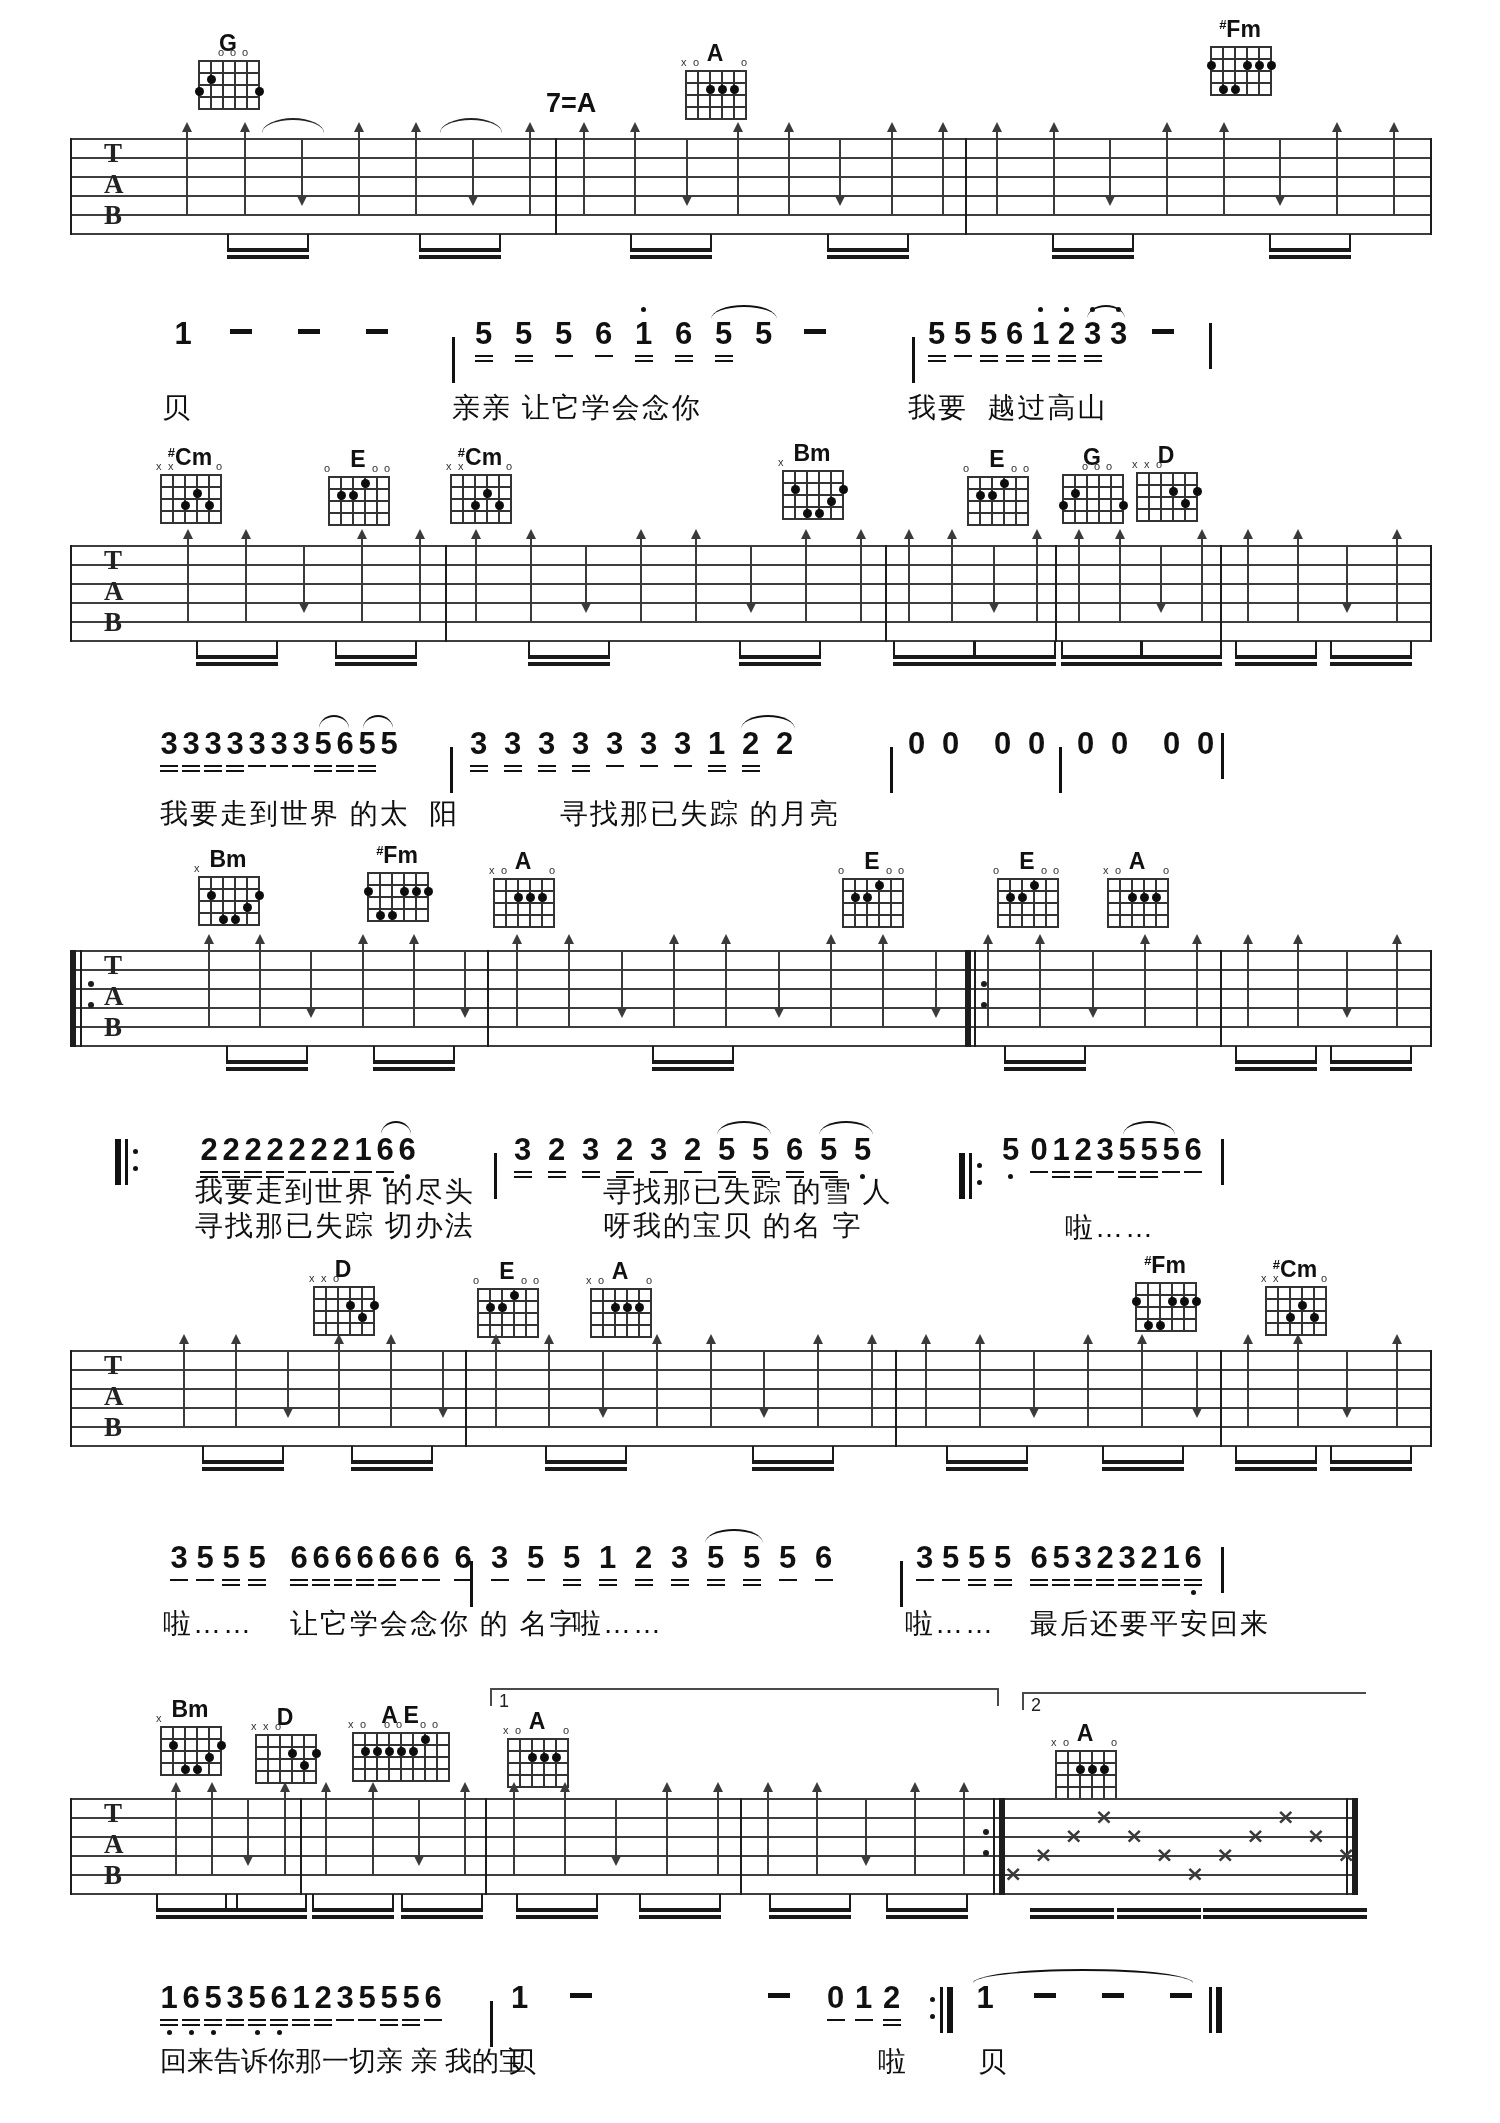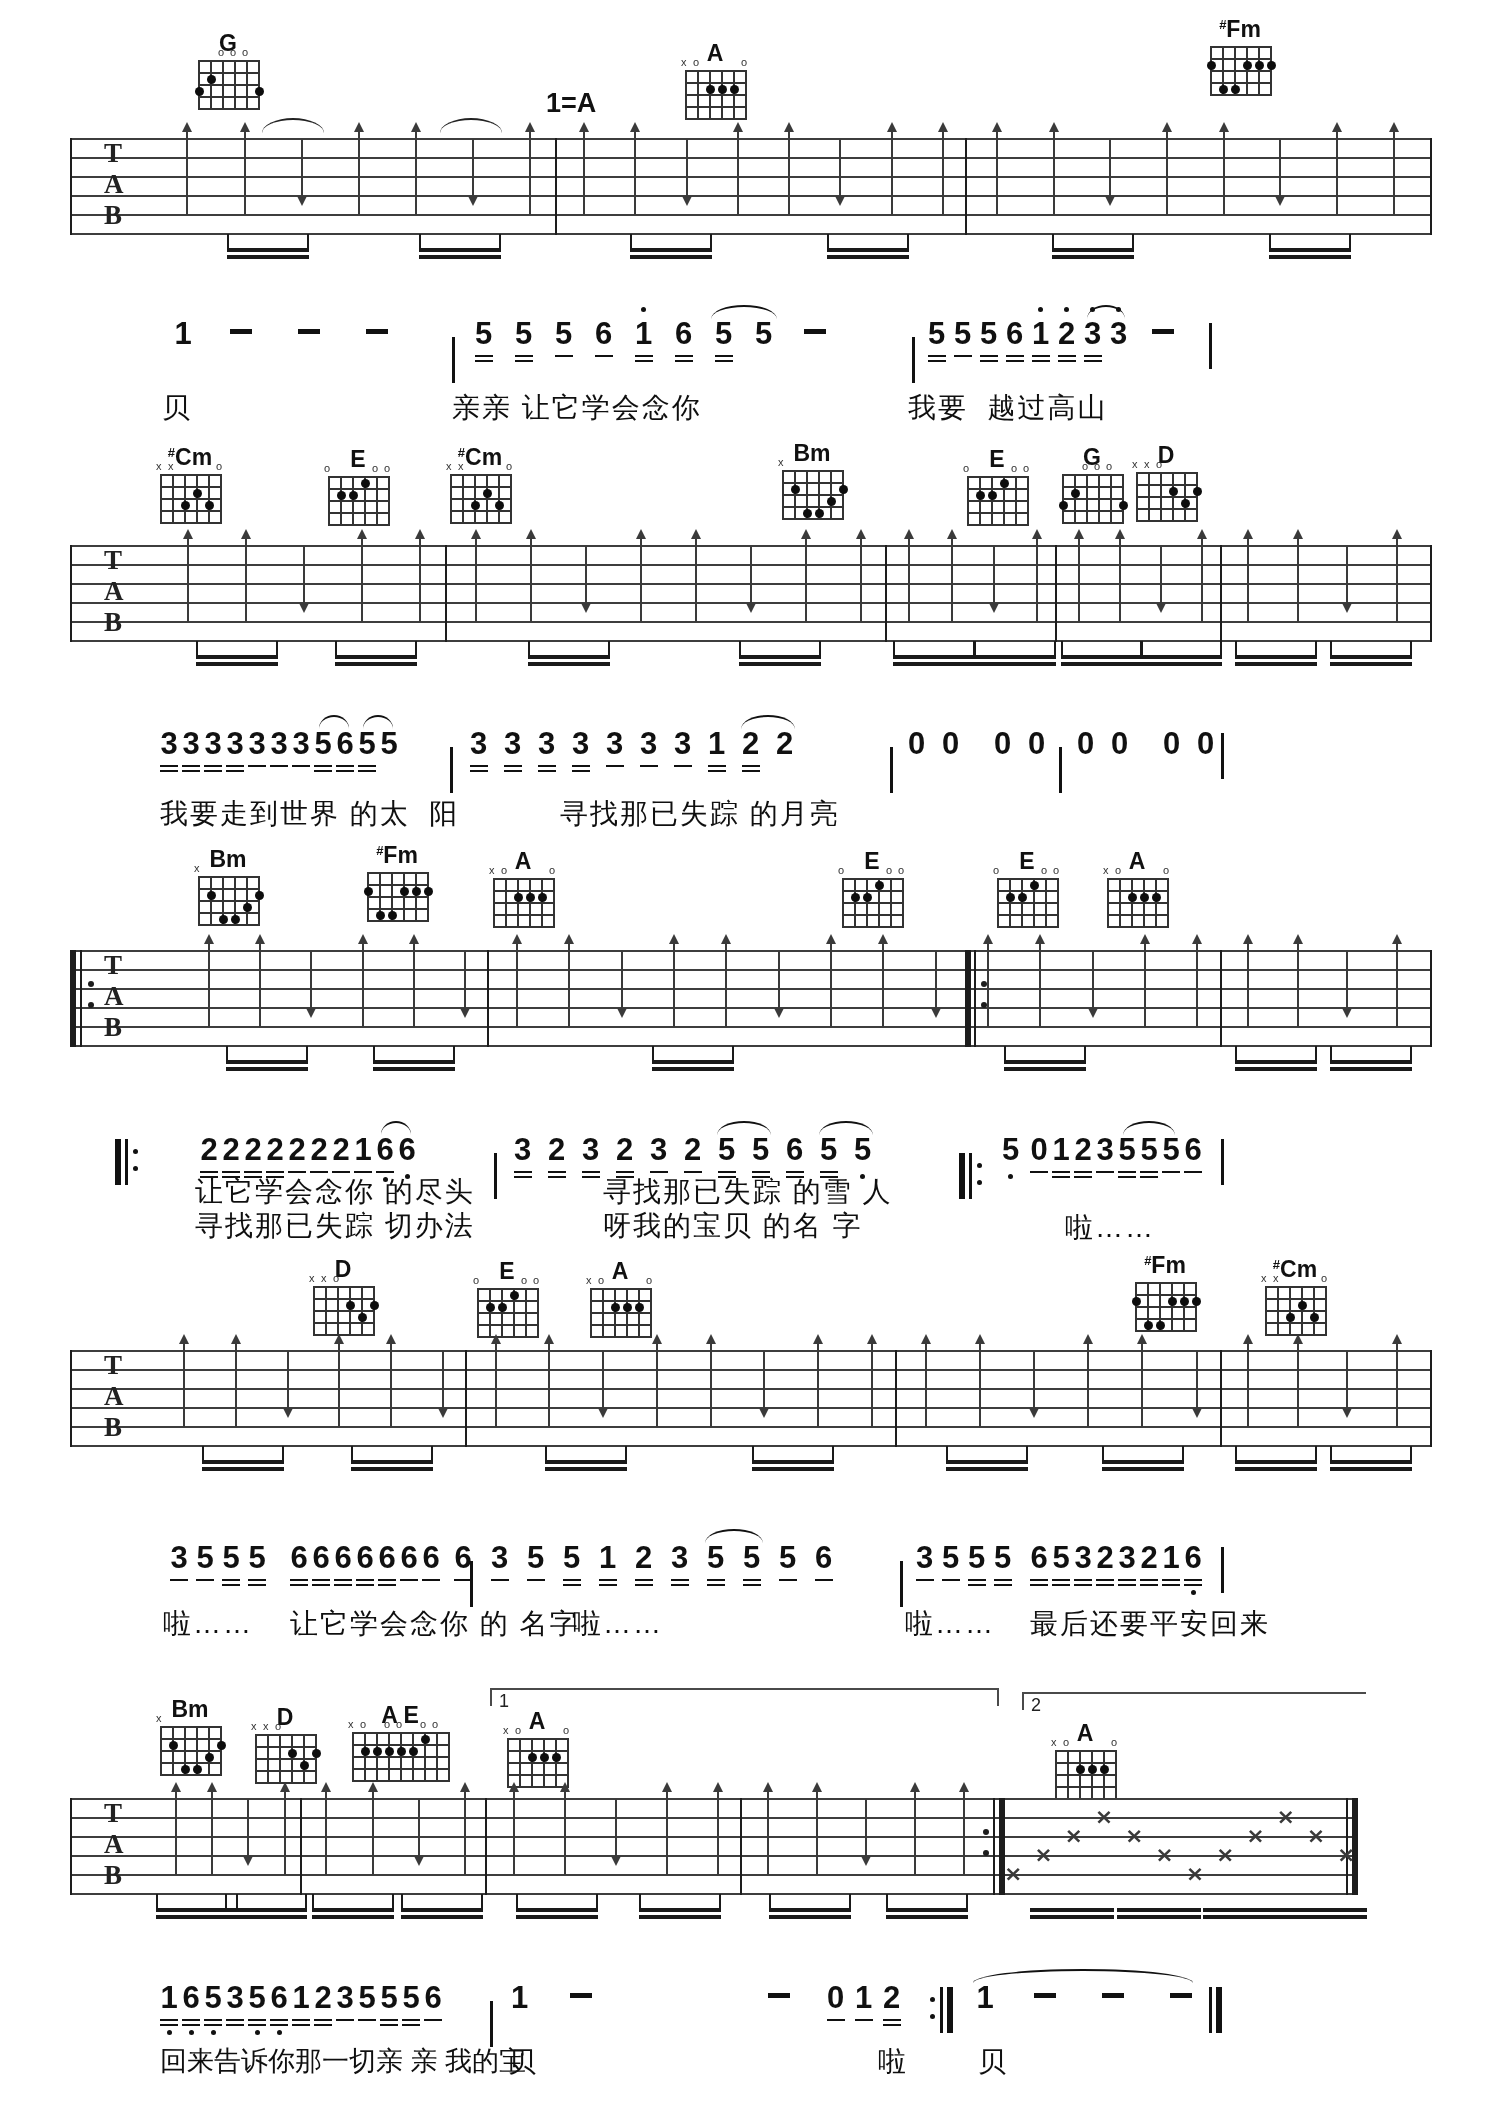--- a/index.html
+++ b/index.html
@@ -745,21 +745,21 @@
       <div class="beam" style="left: 1330.48px; top: 1060px; width: 82px;"></div>
       <div class="beam" style="left: 1330.48px; top: 1067px; width: 82px;"></div>
       <div class="stem" style="left: 1330.48px; top: 1046px; height: 14px;"></div>
       <div class="stem" style="left: 1410.48px; top: 1046px; height: 14px;"></div>
       <div class="nseg" style="left: 106px; top: 1132px;"><span class="blc"><span class="bp k"></span><span class="bp g"></span><span class="bp t"></span><span class="bp g"></span><span class="bp dts"><span class="bdot" style="top: 10px;"></span><span class="bdot" style="top: 27px;"></span></span></span></div>
       <div class="nseg" style="left: 198px; top: 1132px;"><span class="tk" style="margin: 0px 2px;">2<span class="ul" style="bottom: -5px;"></span><span class="ul" style="bottom: -10px;"></span></span><span class="tk" style="margin: 0px 2px;">2<span class="ul" style="bottom: -5px;"></span><span class="ul" style="bottom: -10px;"></span></span><span class="tk" style="margin: 0px 2px;">2<span class="ul" style="bottom: -5px;"></span><span class="ul" style="bottom: -10px;"></span></span><span class="tk" style="margin: 0px 2px;">2<span class="ul" style="bottom: -5px;"></span><span class="ul" style="bottom: -10px;"></span></span><span class="tk" style="margin: 0px 2px;">2<span class="ul" style="bottom: -5px;"></span></span><span class="tk" style="margin: 0px 2px;">2<span class="ul" style="bottom: -5px;"></span></span><span class="tk" style="margin: 0px 2px;">2<span class="ul" style="bottom: -5px;"></span></span><span class="tk" style="margin: 0px 2px;">1<span class="ul" style="bottom: -5px;"></span></span><span class="slur"><span class="tk" style="margin: 0px 2px;">6<span class="ul" style="bottom: -5px;"></span><span class="od" style="bottom: -14px;"></span></span><span class="tk" style="margin: 0px 2px;">6<span class="od" style="bottom: -11px;"></span></span></span></div>
       <div class="nseg" style="left: 485px; top: 1132px;"><span class="blc"><span class="bp t"></span></span><span class="tk" style="margin: 0px 8px;">3<span class="ul" style="bottom: -5px;"></span><span class="ul" style="bottom: -10px;"></span></span><span class="tk" style="margin: 0px 8px;">2<span class="ul" style="bottom: -5px;"></span><span class="ul" style="bottom: -10px;"></span></span><span class="tk" style="margin: 0px 8px;">3<span class="ul" style="bottom: -5px;"></span><span class="ul" style="bottom: -10px;"></span></span><span class="tk" style="margin: 0px 8px;">2<span class="ul" style="bottom: -5px;"></span><span class="ul" style="bottom: -10px;"></span></span><span class="tk" style="margin: 0px 8px;">3<span class="ul" style="bottom: -5px;"></span></span><span class="tk" style="margin: 0px 8px;">2<span class="ul" style="bottom: -5px;"></span></span><span class="slur"><span class="tk" style="margin: 0px 8px;">5<span class="ul" style="bottom: -5px;"></span><span class="ul" style="bottom: -10px;"></span></span><span class="tk" style="margin: 0px 8px;">5<span class="ul" style="bottom: -5px;"></span><span class="ul" style="bottom: -10px;"></span></span></span><span class="tk" style="margin: 0px 8px;">6<span class="ul" style="bottom: -5px;"></span><span class="ul" style="bottom: -10px;"></span></span><span class="slur"><span class="tk" style="margin: 0px 8px;">5<span class="ul" style="bottom: -5px;"></span><span class="ul" style="bottom: -10px;"></span></span><span class="tk" style="margin: 0px 8px;">5<span class="od" style="bottom: -11px;"></span></span></span></div>
       <div class="nseg" style="left: 950px; top: 1132px;"><span class="blc"><span class="bp k"></span><span class="bp g"></span><span class="bp t"></span><span class="bp g"></span><span class="bp dts"><span class="bdot" style="top: 10px;"></span><span class="bdot" style="top: 27px;"></span></span></span><span class="tk" style="margin: 0px 4px 0px 10px;">5<span class="od" style="bottom: -11px;"></span></span></div>
       <div class="nseg" style="left: 1028px; top: 1132px;"><span class="tk" style="margin: 0px 2px;">0<span class="ul" style="bottom: -5px;"></span></span><span class="tk" style="margin: 0px 2px;">1<span class="ul" style="bottom: -5px;"></span><span class="ul" style="bottom: -10px;"></span></span><span class="tk" style="margin: 0px 2px;">2<span class="ul" style="bottom: -5px;"></span><span class="ul" style="bottom: -10px;"></span></span><span class="tk" style="margin: 0px 2px;">3<span class="ul" style="bottom: -5px;"></span></span><span class="slur"><span class="tk" style="margin: 0px 2px;">5<span class="ul" style="bottom: -5px;"></span><span class="ul" style="bottom: -10px;"></span></span><span class="tk" style="margin: 0px 2px;">5<span class="ul" style="bottom: -5px;"></span><span class="ul" style="bottom: -10px;"></span></span><span class="tk" style="margin: 0px 2px;">5<span class="ul" style="bottom: -5px;"></span></span></span><span class="tk" style="margin: 0px 2px;">6<span class="ul" style="bottom: -5px;"></span></span></div>
       <div class="nseg" style="left: 1212px; top: 1132px;"><span class="blc"><span class="bp t"></span></span></div>
-      <div class="lyric" style="left: 195px; top: 1176px;">让它学会念你 的尽头</div>
+      <div class="lyric" style="left: 195px; top: 1176px;">我要走到世界 的尽头</div>
       <div class="lyric" style="left: 603px; top: 1176px;">寻找那已失踪 的雪 人</div>
       <div class="lyric" style="left: 195px; top: 1210px;">寻找那已失踪 切办法</div>
       <div class="lyric" style="left: 603px; top: 1210px;">呀我的宝贝 的名 字</div>
       <div class="lyric" style="left: 1065px; top: 1212px;">啦……</div>
       <div class="chord" style="left: 313px; top: 1286px; width: 60px; height: 48px;">
         <div class="chord-label" style="top: -28px; left: 50%;">D</div>
         <div class="cline-v" style="left: 0px; top: 0px; height: 50px;"></div>
         <div class="cline-v" style="left: 12px; top: 0px; height: 50px;"></div>
         <div class="cline-v" style="left: 24px; top: 0px; height: 50px;"></div>
         <div class="cline-v" style="left: 36px; top: 0px; height: 50px;"></div>
@@ -1229,14 +1229,14 @@
       <div class="nseg" style="left: 158px; top: 1980px;"><span class="tk" style="margin: 0px 2px;">1<span class="ul" style="bottom: -5px;"></span><span class="ul" style="bottom: -10px;"></span><span class="od" style="bottom: -19px;"></span></span><span class="tk" style="margin: 0px 2px;">6<span class="ul" style="bottom: -5px;"></span><span class="ul" style="bottom: -10px;"></span><span class="od" style="bottom: -19px;"></span></span><span class="tk" style="margin: 0px 2px;">5<span class="ul" style="bottom: -5px;"></span><span class="ul" style="bottom: -10px;"></span><span class="od" style="bottom: -19px;"></span></span><span class="tk" style="margin: 0px 2px;">3<span class="ul" style="bottom: -5px;"></span><span class="ul" style="bottom: -10px;"></span></span><span class="tk" style="margin: 0px 2px;">5<span class="ul" style="bottom: -5px;"></span><span class="ul" style="bottom: -10px;"></span><span class="od" style="bottom: -19px;"></span></span><span class="tk" style="margin: 0px 2px;">6<span class="ul" style="bottom: -5px;"></span><span class="ul" style="bottom: -10px;"></span><span class="od" style="bottom: -19px;"></span></span><span class="tk" style="margin: 0px 2px;">1<span class="ul" style="bottom: -5px;"></span><span class="ul" style="bottom: -10px;"></span></span><span class="tk" style="margin: 0px 2px;">2<span class="ul" style="bottom: -5px;"></span><span class="ul" style="bottom: -10px;"></span></span><span class="tk" style="margin: 0px 2px;">3<span class="ul" style="bottom: -5px;"></span></span><span class="tk" style="margin: 0px 2px;">5<span class="ul" style="bottom: -5px;"></span></span><span class="tk" style="margin: 0px 2px;">5<span class="ul" style="bottom: -5px;"></span><span class="ul" style="bottom: -10px;"></span></span><span class="tk" style="margin: 0px 2px;">5<span class="ul" style="bottom: -5px;"></span><span class="ul" style="bottom: -10px;"></span></span><span class="tk" style="margin: 0px 2px;">6<span class="ul" style="bottom: -5px;"></span></span></div>
       <div class="nseg" style="left: 481px; top: 1980px;"><span class="blc"><span class="bp t"></span></span><span class="tk" style="margin: 0px 5px 0px 9px;">1</span><span class="dash" style="margin-left: 36px;"></span><span class="dash" style="margin-left: 168px;"></span><span class="tk" style="margin: 0px 5px 0px 29px;">0<span class="ul" style="bottom: -5px;"></span></span><span class="tk" style="margin: 0px 5px;">1<span class="ul" style="bottom: -5px;"></span></span><span class="tk" style="margin: 0px 5px;">2<span class="ul" style="bottom: -5px;"></span><span class="ul" style="bottom: -10px;"></span></span></div>
       <div class="nseg" style="left: 920px; top: 1980px;"><span class="blc"><span class="bp dts"><span class="bdot" style="top: 10px;"></span><span class="bdot" style="top: 27px;"></span></span><span class="bp g"></span><span class="bp t"></span><span class="bp g"></span><span class="bp k"></span></span></div>
       <div class="nseg" style="left: 966px; top: 1980px;"><span class="slur"><span class="tk" style="margin: 0px 6px 0px 10px;">1</span><span class="dash" style="margin-left: 34px;"></span><span class="dash" style="margin-left: 38px;"></span><span class="dash" style="margin-left: 38px;"></span></span></div>
       <div class="nseg" style="left: 1200px; top: 1980px;"><span class="blc"><span class="bp t"></span><span class="bp g"></span><span class="bp k"></span></span></div>
       <div class="lyric" style="left: 160px; top: 2046px; font-size: 27px; letter-spacing: 0px;">回来告诉你那一切亲 亲 我的宝</div>
       <div class="lyric" style="left: 508px; top: 2046px;">贝</div>
       <div class="lyric" style="left: 878px; top: 2046px;">啦</div>
       <div class="lyric" style="left: 978px; top: 2046px;">贝</div>
     </div>
-  <div class="keysig" style="left:546px;top:88px">1=A</div>
+  <div class="keysig" style="left:546px;top:88px">7=A</div>
 </div>
 
 </body></html>

